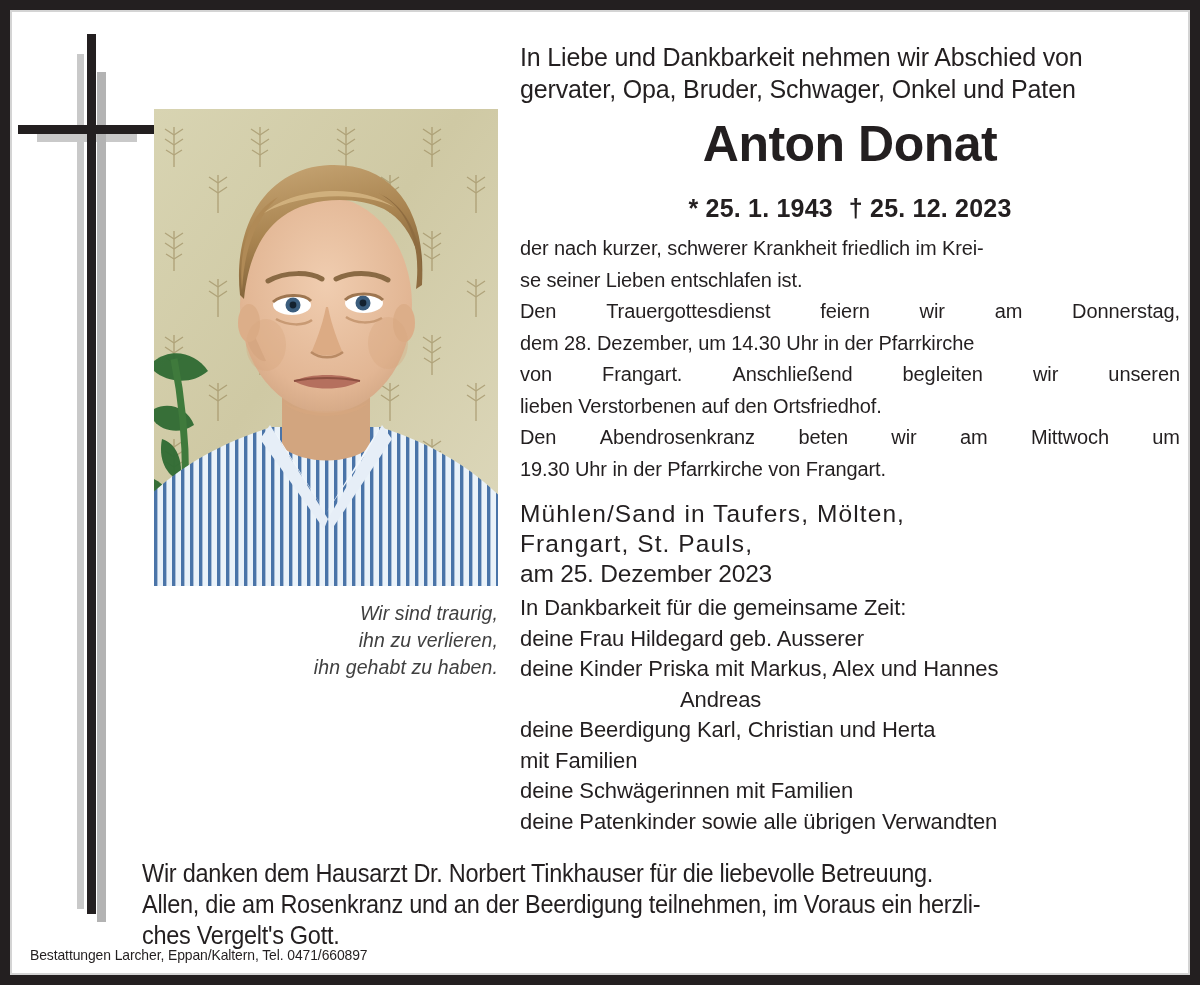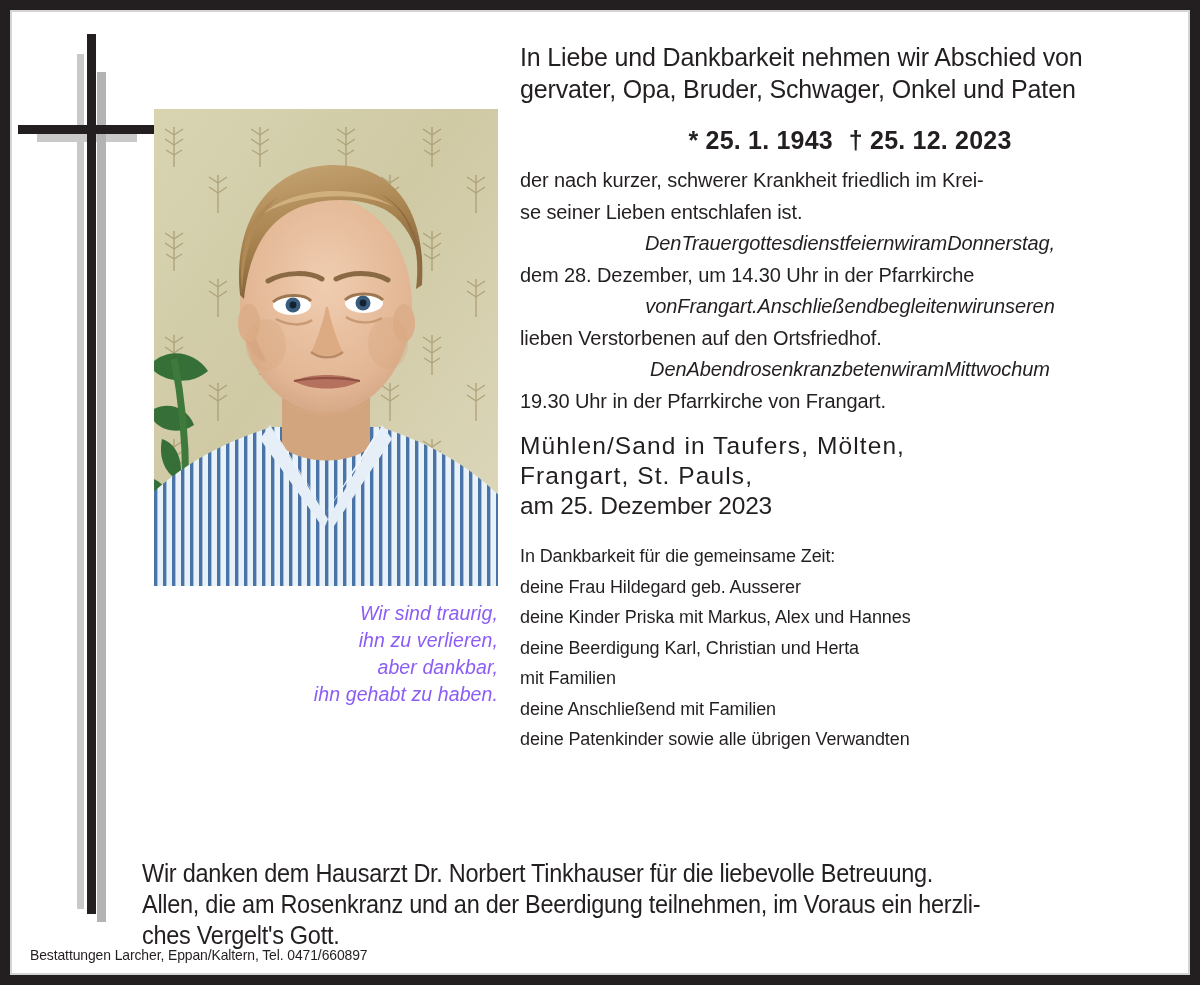--- a/index.html
+++ b/index.html
@@ -56,21 +56,21 @@
   
   .verse {
     position: absolute;
     left: 142px;
     top: 588px;
     width: 344px;
     text-align: right;
     font-style: italic;
     font-size: 19.5px;
     line-height: 27px;
-    color: #8b5cf6;
+    color: #404040;
     letter-spacing: 0.1px;
   }
   .verse div { white-space: nowrap; }
 
   
   .col-right {
     position: absolute;
     left: 508px;
     top: 30px;
     width: 660px;
@@ -106,36 +106,35 @@
 
   .body-block {
     margin-top: 8px;
     font-size: 20px;
     line-height: 31.5px;
     letter-spacing: -0.1px;
   }
   .ln { white-space: nowrap; }
   .stretch {
     display: flex;
-    justify-content: center;
+    justify-content: space-between;
     white-space: nowrap;
-    font-style: italic;
   }
 
   .places {
     margin-top: 14px;
     font-size: 24.5px;
     line-height: 30px;
     letter-spacing: 1.1px;
   }
   .places .tight { letter-spacing: -0.2px; }
 
   .thanks {
-    margin-top: 20px;
-    font-size: 18px;
+    margin-top: 4px;
+    font-size: 22px;
     line-height: 30.5px;
     letter-spacing: -0.1px;
   }
   .thanks .ln { white-space: nowrap; }
   .thanks .indent { padding-left: 160px; }
   .thanks b { font-weight: normal; }
 
   
   .bottom-para {
     position: absolute;
@@ -274,31 +273,31 @@
 
         <path d="M128 292 C146 306 198 306 216 292 C200 312 144 312 128 292 Z" fill="#d7a77f" opacity="0.55"></path>
         <ellipse cx="112" cy="236" rx="20" ry="26" fill="#d7a57e" opacity="0.35"></ellipse>
         <ellipse cx="234" cy="234" rx="20" ry="26" fill="#d7a57e" opacity="0.35"></ellipse>
       </svg>
     </div>
 
     <div class="verse">
       <div>Wir sind traurig,</div>
       <div>ihn zu verlieren,</div>
-      <div>aber dankbar,</div>
       <div>ihn gehabt zu haben.</div>
     </div>
 
     <div class="col-right">
 
       <div class="lede">
         <div>In Liebe und Dankbarkeit nehmen wir Abschied von</div>
         <div>gervater, Opa, Bruder, Schwager, Onkel und Paten</div>
       </div>
 
+      <div class="deceased-name">Anton Donat</div>
 
       <div class="dates">
         <span>* 25. 1. 1943</span><span class="gap"></span><span>† 25. 12. 2023</span>
       </div>
 
       <div class="body-block">
         <div class="ln">der nach kurzer, schwerer Krankheit friedlich im Krei-</div>
         <div class="ln">se seiner Lieben entschlafen ist.</div>
         <div class="stretch">
           <span>Den</span>
@@ -339,26 +338,29 @@
       <div class="thanks">
         <div class="ln">In Dankbarkeit für die gemeinsame Zeit:</div>
 
         <div class="ln">
           <span>deine Frau </span><b>Hildegard</b><span> geb. </span><b>Ausserer</b>
         </div>
 
         <div class="ln">
           <span>deine Kinder </span><b>Priska</b><span> mit </span><b>Markus, Alex</b><span> und </span><b>Hannes</b>
         </div>
+        <div class="ln indent">
+          <b>Andreas</b>
+        </div>
 
         <div class="ln">
           <span>deine Beerdigung </span><b>Karl, Christian</b><span> und </span><b>Herta</b>
         </div>
         <div class="ln">mit Familien</div>
-        <div class="ln">deine Anschließend mit Familien</div>
+        <div class="ln">deine Schwägerinnen mit Familien</div>
         <div class="ln">deine Patenkinder sowie alle übrigen Verwandten</div>
       </div>
 
     </div>
 
     <div class="bottom-para">
       <div class="ln">Wir danken dem Hausarzt Dr. Norbert Tinkhauser für die liebevolle Betreuung.</div>
       <div class="ln">Allen, die am Rosenkranz und an der Beerdigung teilnehmen, im Voraus ein herzli-</div>
       <div class="ln">ches Vergelt's Gott.</div>
     </div>

